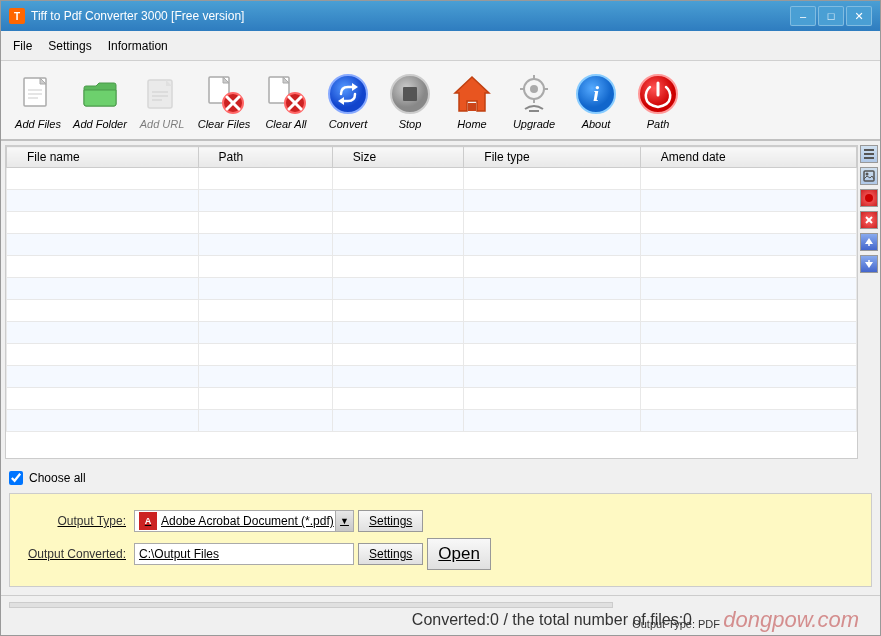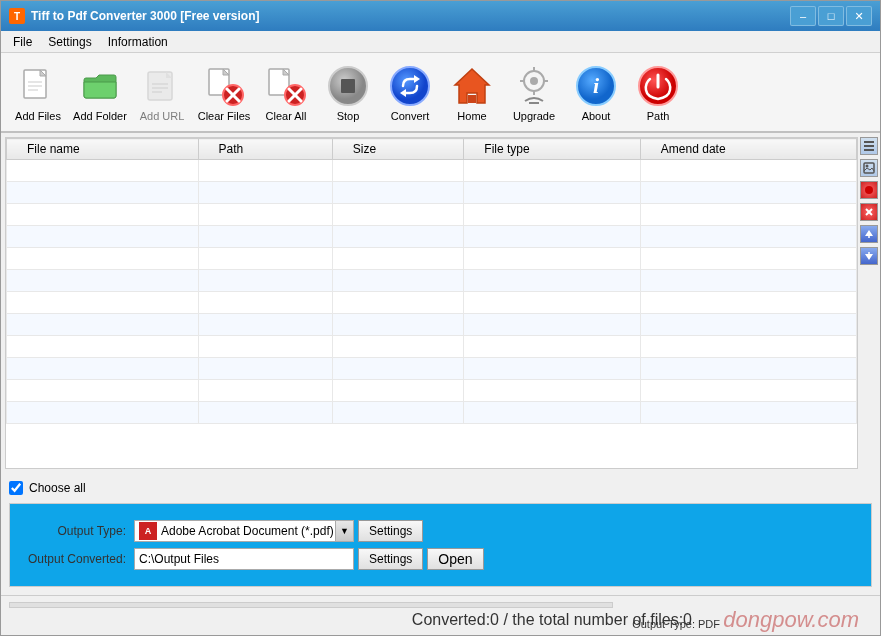--- a/index.html
+++ b/index.html
@@ -47,21 +47,21 @@
       font-size: 10px;
       display: flex;
       align-items: center;
       justify-content: center;
       color: white;
       font-weight: bold;
     }
 
     .title-text {
       font-size: 12px;
-      font-weight: bold;
+      font-weight: normal;
     }
 
     .title-buttons {
       display: flex;
       gap: 2px;
     }
 
     .title-btn {
       width: 26px;
       height: 20px;
@@ -72,21 +72,21 @@
       cursor: pointer;
       display: flex;
       align-items: center;
       justify-content: center;
       border-radius: 2px;
     }
 
     
     .menu-bar {
       background: #f0f0f0;
-      height: 22px;
+      height: 30px;
       display: flex;
       align-items: center;
       padding: 0 4px;
       border-bottom: 1px solid #d0d0d0;
       flex-shrink: 0;
     }
 
     .menu-item {
       padding: 2px 8px;
       cursor: pointer;
@@ -132,20 +132,21 @@
       display: flex;
       align-items: center;
       justify-content: center;
     }
 
     .tool-label {
       font-size: 11px;
       color: #000;
       text-align: left;
       white-space: nowrap;
+      font-style: italic;
     }
 
     
     .main-content {
       flex: 1;
       display: flex;
       flex-direction: column;
       overflow: hidden;
     }
 
@@ -232,23 +233,24 @@
 
     .choose-all-row {
       display: flex;
       align-items: center;
       gap: 6px;
       padding: 4px 0;
     }
 
     .settings-panel {
       border: 1px solid #ccc;
-      background: #0ea5e9;
+      background: #fef9c3;
       padding: 10px 16px;
       margin: 4px 0;
+      text-decoration: underline;
     }
 
     .settings-row {
       display: flex;
       align-items: center;
       margin: 6px 0;
       gap: 8px;
     }
 
     .settings-label {
@@ -316,26 +318,26 @@
     .output-dir-input {
       height: 22px;
       border: 1px solid #aaa;
       padding: 0 4px;
       font-size: 12px;
       width: 220px;
       background: white;
     }
 
     .open-btn {
-      height: 22px;
+      height: 32px;
       padding: 0 10px;
       background: linear-gradient(to bottom, #f8f8f8, #e0e0e0);
       border: 1px solid #999;
       cursor: pointer;
-      font-size: 14px;
+      font-size: 17px;
     }
 
     
     .status-bar {
       height: 40px;
       background: #f0f0f0;
       border-top: 1px solid #ccc;
       display: flex;
       flex-direction: column;
       justify-content: center;
@@ -464,55 +466,55 @@
       <div class="tool-icon">
         <svg width="42" height="42" viewBox="0 0 42 42">
           <rect x="4" y="4" width="20" height="26" rx="1" fill="white" stroke="#aaa" stroke-width="1.5"></rect>
           <polygon points="18,4 24,10 18,10" fill="#ccc" stroke="#aaa"></polygon>
           <circle cx="30" cy="30" r="10" fill="#cc2222" stroke="#ff6666" stroke-width="2"></circle>
           <line x1="24" y1="24" x2="36" y2="36" stroke="white" stroke-width="3" stroke-linecap="round"></line>
           <line x1="36" y1="24" x2="24" y2="36" stroke="white" stroke-width="3" stroke-linecap="round"></line>
         </svg>
       </div>
       <span class="tool-label">Clear All</span>
-    </div>
-
-    <div class="tool-btn">
-      <div class="tool-icon">
-        <svg width="42" height="42" viewBox="0 0 42 42">
-          <circle cx="21" cy="21" r="19" fill="url(#stopGrad)" stroke="#cccccc" stroke-width="2"></circle>
-          <defs>
-            <radialGradient id="stopGrad" cx="40%" cy="35%">
-              <stop offset="0%" stop-color="#cccccc"></stop>
-              <stop offset="100%" stop-color="#888888"></stop>
-            </radialGradient>
-          </defs>
-          <rect x="14" y="14" width="14" height="14" rx="1" fill="#555555"></rect>
-        </svg>
-      </div>
-      <span class="tool-label">Stop</span>
     </div>
 
     <div class="tool-btn">
       <div class="tool-icon">
         <svg width="42" height="42" viewBox="0 0 42 42">
           <circle cx="21" cy="21" r="19" fill="url(#convGrad)" stroke="#88aaff" stroke-width="2"></circle>
           <defs>
             <radialGradient id="convGrad" cx="40%" cy="35%">
               <stop offset="0%" stop-color="#5599ff"></stop>
               <stop offset="100%" stop-color="#1144cc"></stop>
             </radialGradient>
           </defs>
           <path d="M14 21 Q14 14 21 14 L25 14" fill="none" stroke="white" stroke-width="2.5" stroke-linecap="round"></path>
           <polygon points="25,10 31,14 25,18" fill="white"></polygon>
           <path d="M28 21 Q28 28 21 28 L17 28" fill="none" stroke="white" stroke-width="2.5" stroke-linecap="round"></path>
           <polygon points="17,24 11,28 17,32" fill="white"></polygon>
         </svg>
       </div>
       <span class="tool-label">Convert</span>
+    </div>
+
+    <div class="tool-btn">
+      <div class="tool-icon">
+        <svg width="42" height="42" viewBox="0 0 42 42">
+          <circle cx="21" cy="21" r="19" fill="url(#stopGrad)" stroke="#cccccc" stroke-width="2"></circle>
+          <defs>
+            <radialGradient id="stopGrad" cx="40%" cy="35%">
+              <stop offset="0%" stop-color="#cccccc"></stop>
+              <stop offset="100%" stop-color="#888888"></stop>
+            </radialGradient>
+          </defs>
+          <rect x="14" y="14" width="14" height="14" rx="1" fill="#555555"></rect>
+        </svg>
+      </div>
+      <span class="tool-label">Stop</span>
     </div>
 
     <div class="tool-btn">
       <div class="tool-icon">
         <svg width="42" height="42" viewBox="0 0 42 42">
           <polygon points="21,4 38,20 34,20 34,38 26,38 26,28 16,28 16,38 8,38 8,20 4,20" fill="#e85520" stroke="#c04010" stroke-width="1.5"></polygon>
           <rect x="17" y="30" width="8" height="8" fill="#cc4418"></rect>
         </svg>
       </div>
       <span class="tool-label">Home</span>

